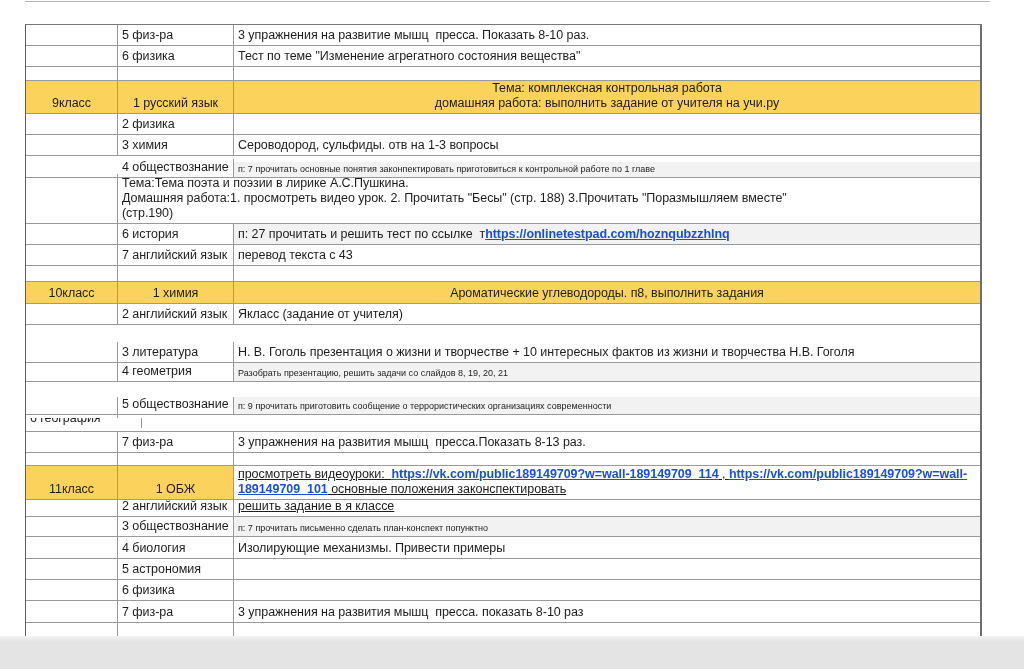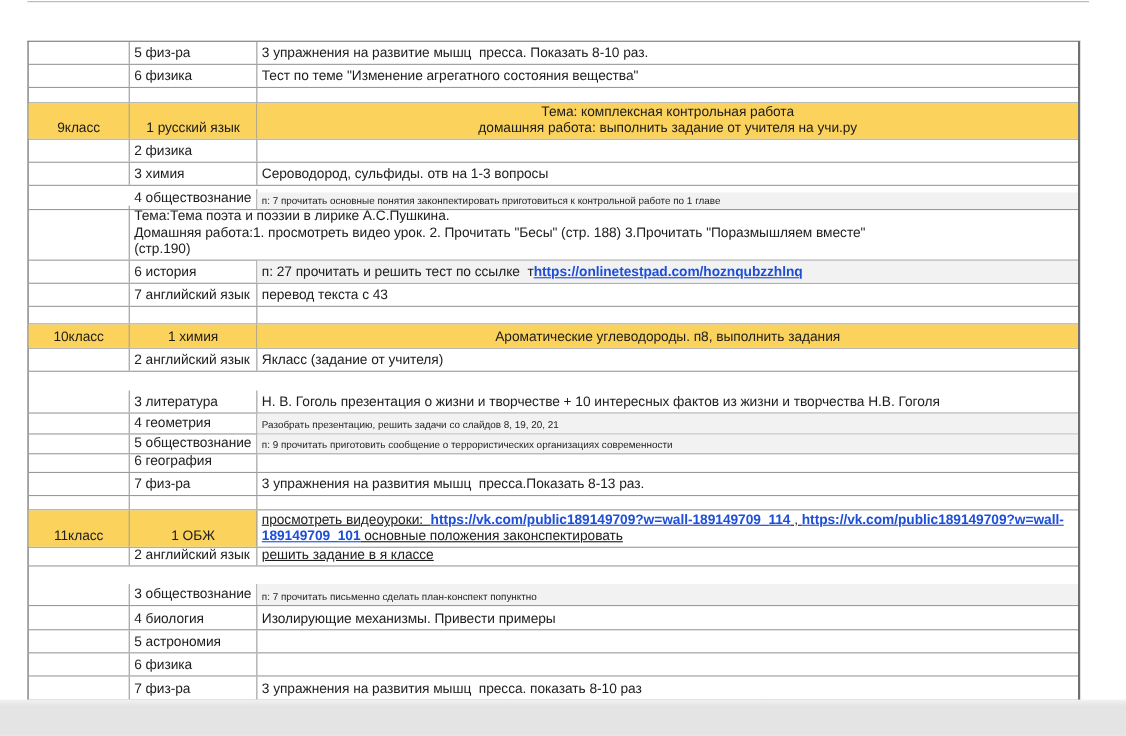--- a/index.html
+++ b/index.html
@@ -1,19 +1,19 @@
 <!DOCTYPE html>
 <html><head>
 <meta charset="utf-8">
 <style>
   html,body{margin:0;padding:0;background:#ffffff;}
   .stage{position:relative;width:1024px;height:669px;background:#ffffff;overflow:hidden;
          font-family:"Liberation Sans",sans-serif;color:#1d1d1d;}
   .topline{position:absolute;left:25px;top:1px;width:965px;height:1px;background:#b4b4b4;}
-  .tbl{position:absolute;left:25px;top:37px;width:957px;box-sizing:border-box;
+  .tbl{position:absolute;left:25px;top:24px;width:957px;box-sizing:border-box;
        border-left:1px solid #5e5e5e;border-right:2px solid #6f6f6f;border-top:1px solid #787878;
        border-bottom:3px solid #8f8f8f;background:#ffffff;}
   .row{display:flex;box-sizing:border-box;border-bottom:1px solid #9a9a9a;}
   .row:last-child{border-bottom:none;}
   .cell{box-sizing:border-box;display:flex;align-items:flex-end;overflow:hidden;
         padding:1px 4px 2px 4px;font-size:12.5px;line-height:15px;}
   .c1{width:92px;border-right:1px solid #9a9a9a;}
   .c2{width:116px;border-right:1px solid #9a9a9a;}
   .c3{flex:1;}
   .ct{white-space:pre-wrap;word-wrap:break-word;width:100%;letter-spacing:-0.05px;}
@@ -189,32 +189,32 @@
         <div class="cell c1">
           <div class="ct"></div>
         </div>
         <div class="cell c2">
           <div class="ct">4 геометрия</div>
         </div>
         <div class="cell c3 gray small">
           <div class="ct"><span class="">Разобрать презентацию, решить задачи со слайдов 8, 19, 20, 21</span></div>
         </div>
       </div>
-      <div class="row" style="height: 18px;">
+      <div class="row" style="height: 18px; margin-top: 15px;">
         <div class="cell c1">
           <div class="ct"></div>
         </div>
         <div class="cell c2">
           <div class="ct">5 обществознание</div>
         </div>
         <div class="cell c3 gray small">
           <div class="ct"><span class="">п: 9 прочитать приготовить сообщение о террористических организациях современности</span></div>
         </div>
       </div>
-      <div class="row" style="height: 17px;">
+      <div class="row" style="height: 17px; flex-direction: column;">
         <div class="cell c1">
           <div class="ct"></div>
         </div>
         <div class="cell c2">
           <div class="ct">6 география</div>
         </div>
         <div class="cell c3">
           <div class="ct"></div>
         </div>
       </div>
@@ -256,21 +256,21 @@
         <div class="cell c1">
           <div class="ct"></div>
         </div>
         <div class="cell c2">
           <div class="ct">2 английский язык</div>
         </div>
         <div class="cell c3">
           <div class="ct"><span class="und">решить задание в я классе</span></div>
         </div>
       </div>
-      <div class="row" style="height: 20px; margin-top: 16px;">
+      <div class="row" style="height: 20px;">
         <div class="cell c1">
           <div class="ct"></div>
         </div>
         <div class="cell c2">
           <div class="ct">3 обществознание</div>
         </div>
         <div class="cell c3 gray small">
           <div class="ct"><span class="">п: 7 прочитать письменно сделать план-конспект попунктно</span></div>
         </div>
       </div>

